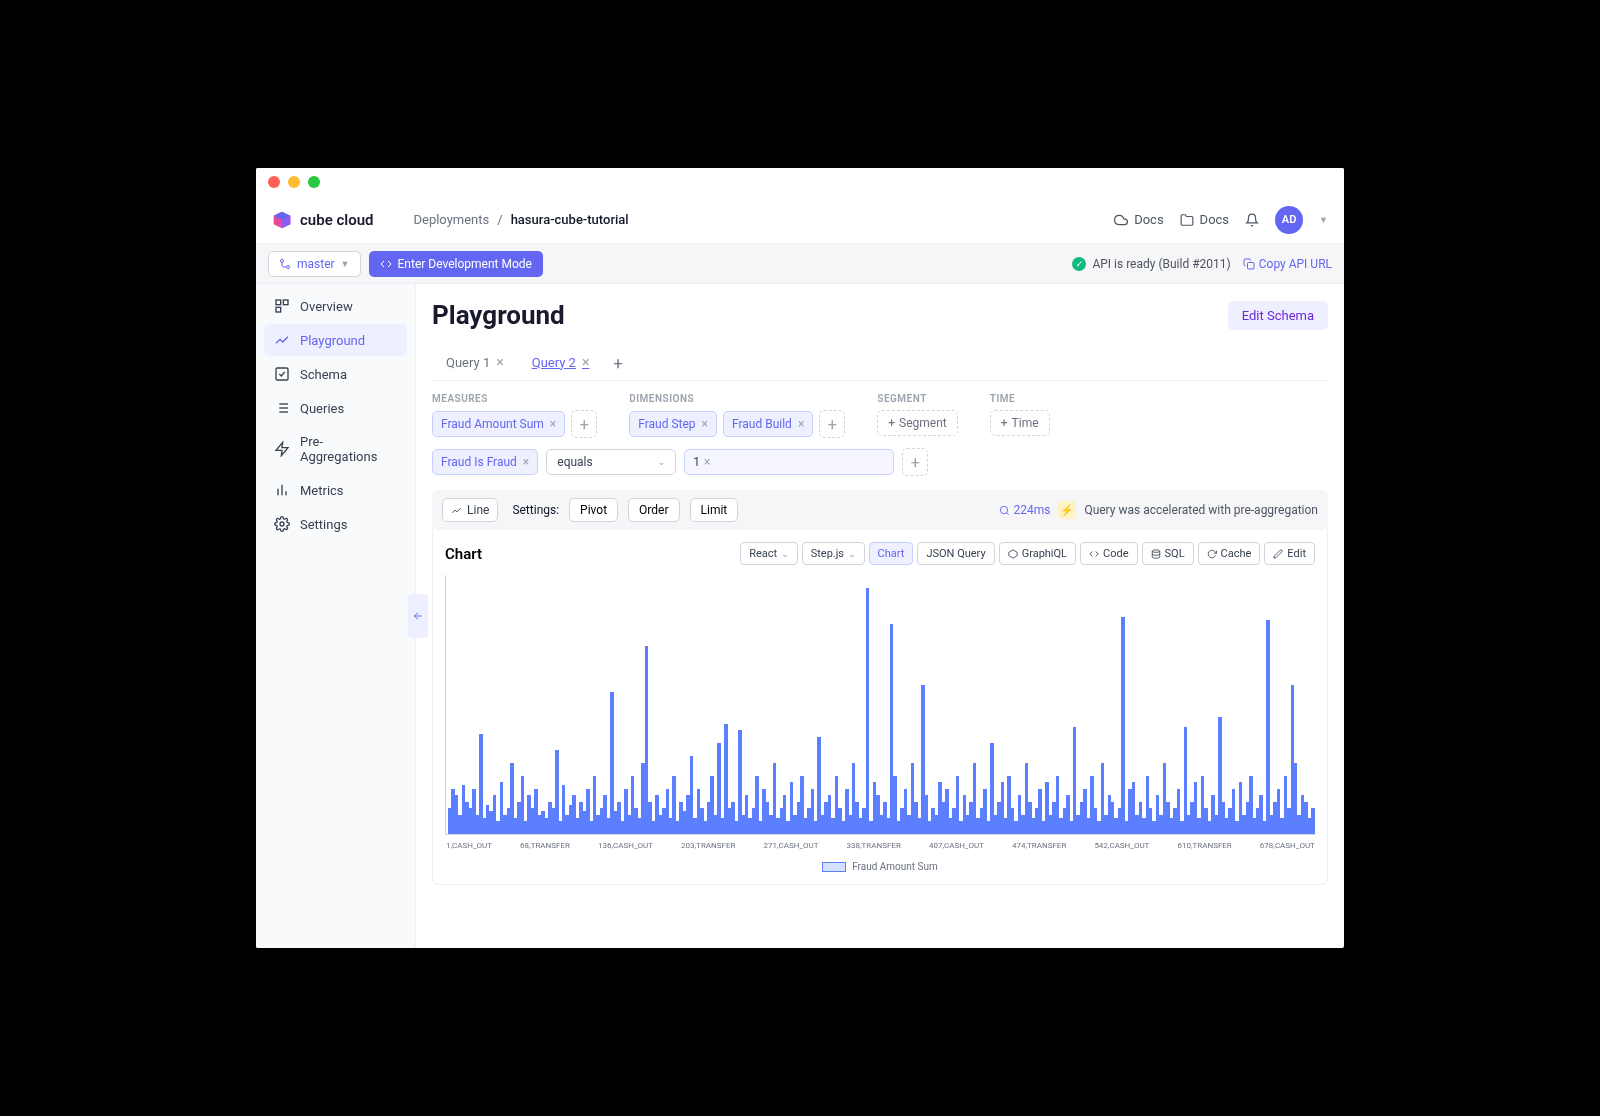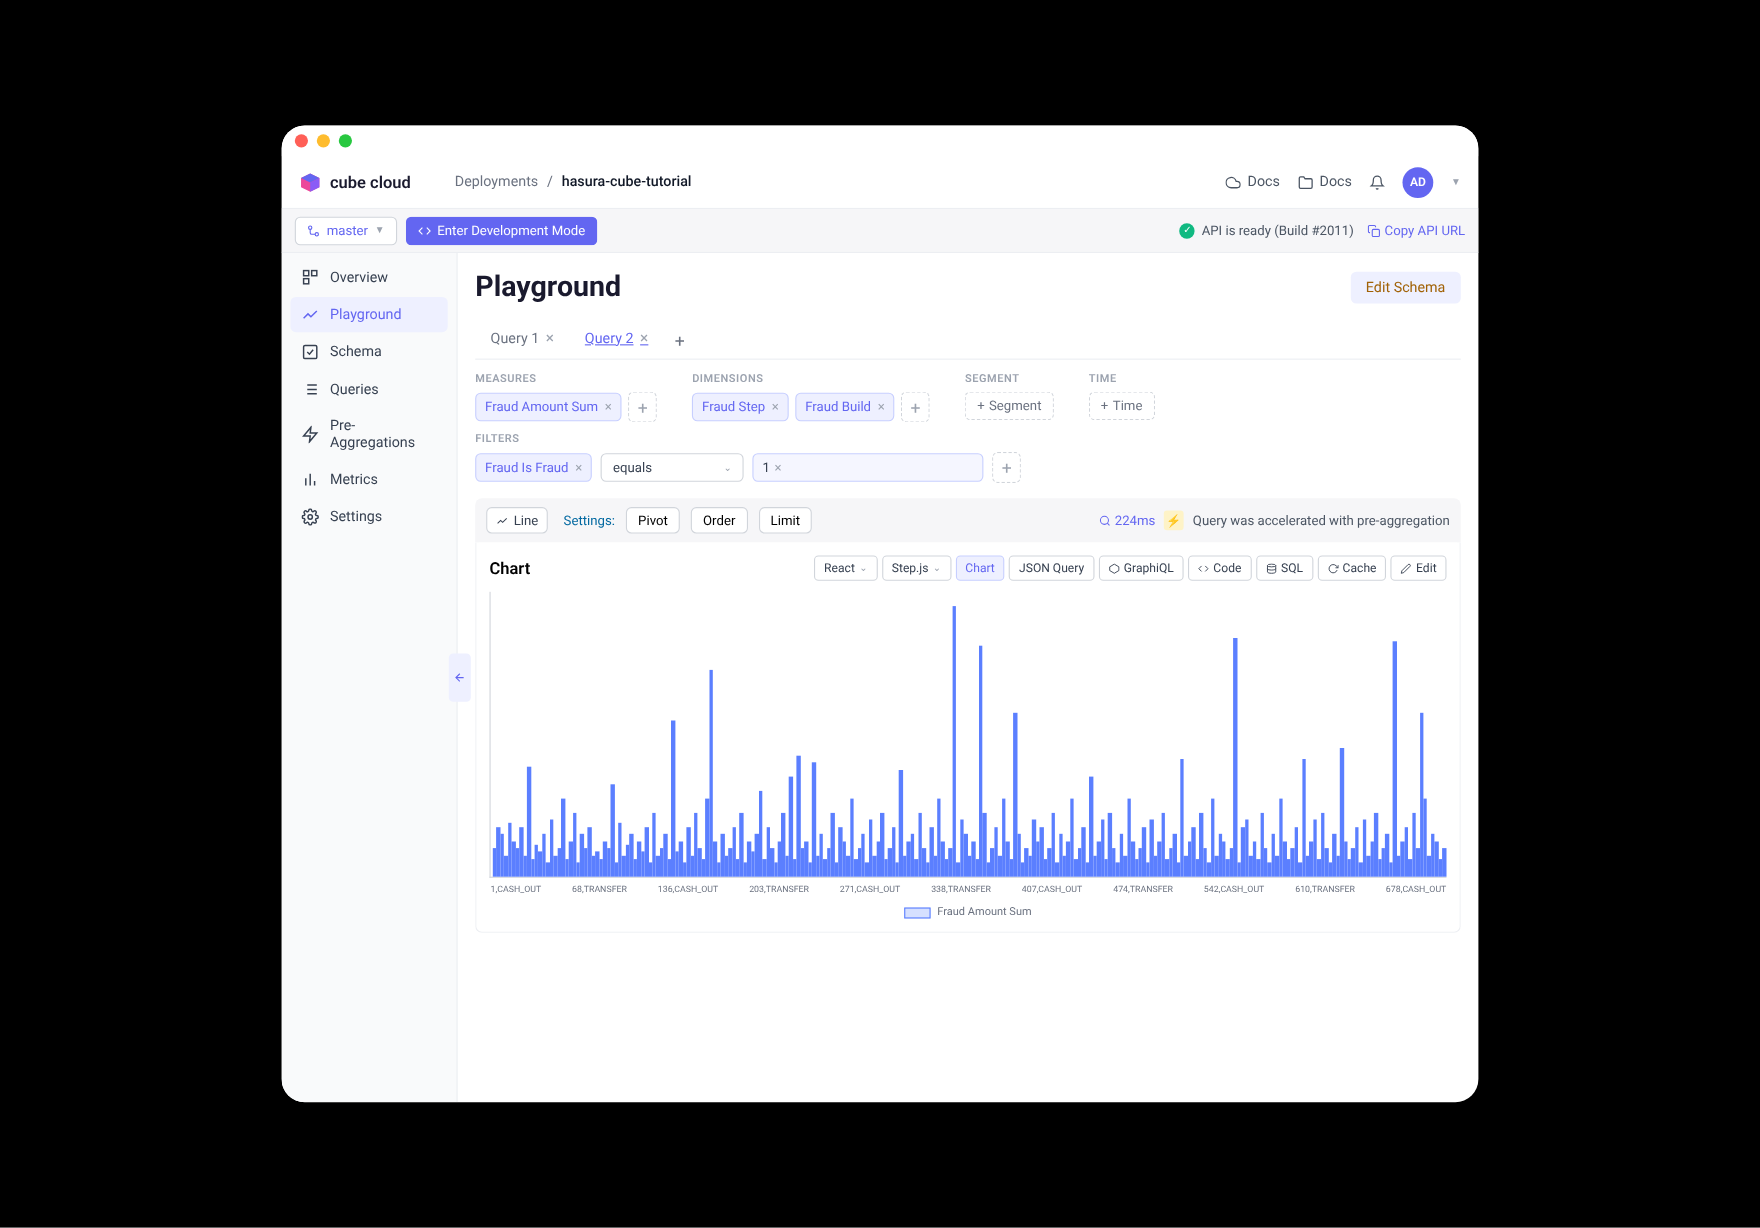--- a/index.html
+++ b/index.html
@@ -1,17 +1,17 @@
 <!DOCTYPE html>
 <html><head>
 <meta charset="utf-8">
 <style>
 * { box-sizing: border-box; margin: 0; padding: 0; }
 body { background: #000; font-family: -apple-system, BlinkMacSystemFont, "Segoe UI", Roboto, sans-serif; display: flex; justify-content: center; align-items: center; min-height: 1116px; }
-.window { width: 1088px; height: 888px; background: #fff; border-radius: 21px; overflow: hidden; display: flex; flex-direction: column; box-shadow: 0 20px 60px rgba(0,0,0,0.3); }
+.window { width: 1088px; height: 780px; background: #fff; border-radius: 2px; overflow: hidden; display: flex; flex-direction: column; box-shadow: 0 20px 60px rgba(0,0,0,0.3); }
 .title-bar { height: 28px; background: #fff; display: flex; align-items: center; padding: 0 12px; gap: 8px; }
 .dot { width: 12px; height: 12px; border-radius: 50%; }
 .dot.red { background: #ff5f57; }
 .dot.yellow { background: #febc2e; }
 .dot.green { background: #28c840; }
 
 .header { height: 48px; display: flex; align-items: center; padding: 0 16px; border-bottom: 1px solid #eceef2; }
 .logo { display: flex; align-items: center; gap: 8px; font-weight: 600; font-size: 15px; color: #1a1a2e; }
 .logo-cube { width: 20px; height: 20px; position: relative; }
 .logo-cube svg { width: 20px; height: 20px; }
@@ -34,21 +34,21 @@
 .sidebar { width: 160px; background: #f9fafb; border-right: 1px solid #eceef2; padding: 6px 8px; }
 .nav-item { display: flex; align-items: center; gap: 10px; padding: 8px 10px; border-radius: 5px; font-size: 13px; color: #374151; cursor: pointer; margin-bottom: 2px; }
 .nav-item.active { background: #eef0ff; color: #6366f1; }
 .nav-icon { width: 16px; height: 16px; flex-shrink: 0; }
 
 .collapse-tab { position: absolute; left: 152px; top: 50%; transform: translateY(-50%); width: 20px; height: 44px; background: #eef0ff; border-radius: 4px; display: flex; align-items: center; justify-content: center; color: #6366f1; cursor: pointer; z-index: 5; }
 
 .content { flex: 1; padding: 16px 16px; overflow: auto; }
 .page-title-row { display: flex; align-items: center; margin-bottom: 16px; }
 .page-title { font-size: 26px; font-weight: 700; color: #1a1a2e; }
-.edit-schema { margin-left: auto; background: #eef0ff; color: #a16207; padding: 7px 14px; border-radius: 5px; font-size: 13px; cursor: pointer; }
+.edit-schema { margin-left: auto; background: #eef0ff; color: #6d28d9; padding: 7px 14px; border-radius: 5px; font-size: 13px; cursor: pointer; }
 
 .tabs-row { display: flex; align-items: center; border-bottom: 1px solid #eceef2; margin-bottom: 12px; }
 .tab { display: flex; align-items: center; gap: 6px; padding: 8px 14px; font-size: 13px; color: #6b7280; cursor: pointer; border-bottom: 2px solid transparent; }
 .tab.active { color: #6366f1; text-decoration: underline; }
 .tab .close { color: #9ca3af; font-size: 14px; }
 .tab-add { padding: 6px 10px; color: #6b7280; cursor: pointer; font-size: 16px; }
 .tabs-right { margin-left: auto; display: flex; gap: 8px; padding-bottom: 6px; }
 .outline-btn { border: 1px solid #d1d5db; background: #fff; padding: 5px 10px; border-radius: 5px; font-size: 12px; display: flex; align-items: center; gap: 5px; cursor: pointer; color: #374151; }
 
 .query-builder { display: flex; gap: 32px; margin-bottom: 10px; flex-wrap: wrap; }
@@ -60,21 +60,21 @@
 .add-box { width: 26px; height: 28px; border: 1px dashed #d1d5db; border-radius: 5px; display: flex; align-items: center; justify-content: center; color: #9ca3af; cursor: pointer; }
 .seg-btn { border: 1px dashed #d1d5db; border-radius: 5px; padding: 5px 10px; font-size: 12px; color: #6b7280; display: flex; align-items: center; gap: 4px; cursor: pointer; }
 
 .filters-row { display: flex; gap: 8px; align-items: center; margin-bottom: 14px; }
 .select-box { border: 1px solid #d1d5db; border-radius: 5px; padding: 5px 10px; font-size: 12px; color: #374151; display: flex; align-items: center; gap: 8px; min-width: 130px; justify-content: space-between; cursor: pointer; }
 .input-box { border: 1px solid #c7cfff; background: #f5f6ff; border-radius: 5px; padding: 5px 8px; font-size: 12px; min-width: 210px; display: flex; align-items: center; gap: 4px; }
 .input-chip { color: #374151; }
 
 .results-bar { display: flex; align-items: center; gap: 10px; background: #f6f6f8; padding: 8px 10px; border-radius: 6px 6px 0 0; font-size: 12px; }
 .results-bar .outline-btn { padding: 4px 8px; }
-.settings-label { color: #0369a1; margin-left: 4px; }
+.settings-label { color: #0f172a; margin-left: 4px; }
 .pill { border: 1px solid #d1d5db; background: #fff; padding: 4px 10px; border-radius: 5px; cursor: pointer; }
 .results-right { margin-left: auto; display: flex; align-items: center; gap: 8px; }
 .timing { color: #6366f1; display: flex; align-items: center; gap: 3px; }
 .bolt { width: 18px; height: 18px; background: #fef3c7; border-radius: 3px; display: flex; align-items: center; justify-content: center; color: #f59e0b; font-size: 11px; }
 
 .chart-panel { border: 1px solid #eceef2; border-top: none; border-radius: 0 0 6px 6px; padding: 12px; }
 .chart-header { display: flex; align-items: center; margin-bottom: 10px; }
 .chart-title { font-weight: 600; font-size: 15px; }
 .chart-toolbar { margin-left: auto; display: flex; gap: 4px; flex-wrap: wrap; }
 .chart-btn { border: 1px solid #d1d5db; background: #fff; padding: 4px 8px; border-radius: 4px; font-size: 11px; display: flex; align-items: center; gap: 4px; cursor: pointer; color: #374151; }
@@ -290,23 +290,20 @@
           </div>
         </div>
         <div class="qb-col">
           <span class="qb-label">TIME</span>
           <div class="qb-tags">
             <span class="seg-btn">+ <span>Time</span></span>
           </div>
         </div>
       </div>
 
-      <div class="qb-col" style="margin-bottom:6px;">
-        <span class="qb-label">FILTERS</span>
-      </div>
       <div class="filters-row">
         <span class="tag">
             <span>Fraud Is Fraud</span>
             <span class="x">×</span>
           </span>
         <div class="select-box">
           <span>equals</span>
           <span class="caret">⌄</span>
         </div>
         <div class="input-box">

